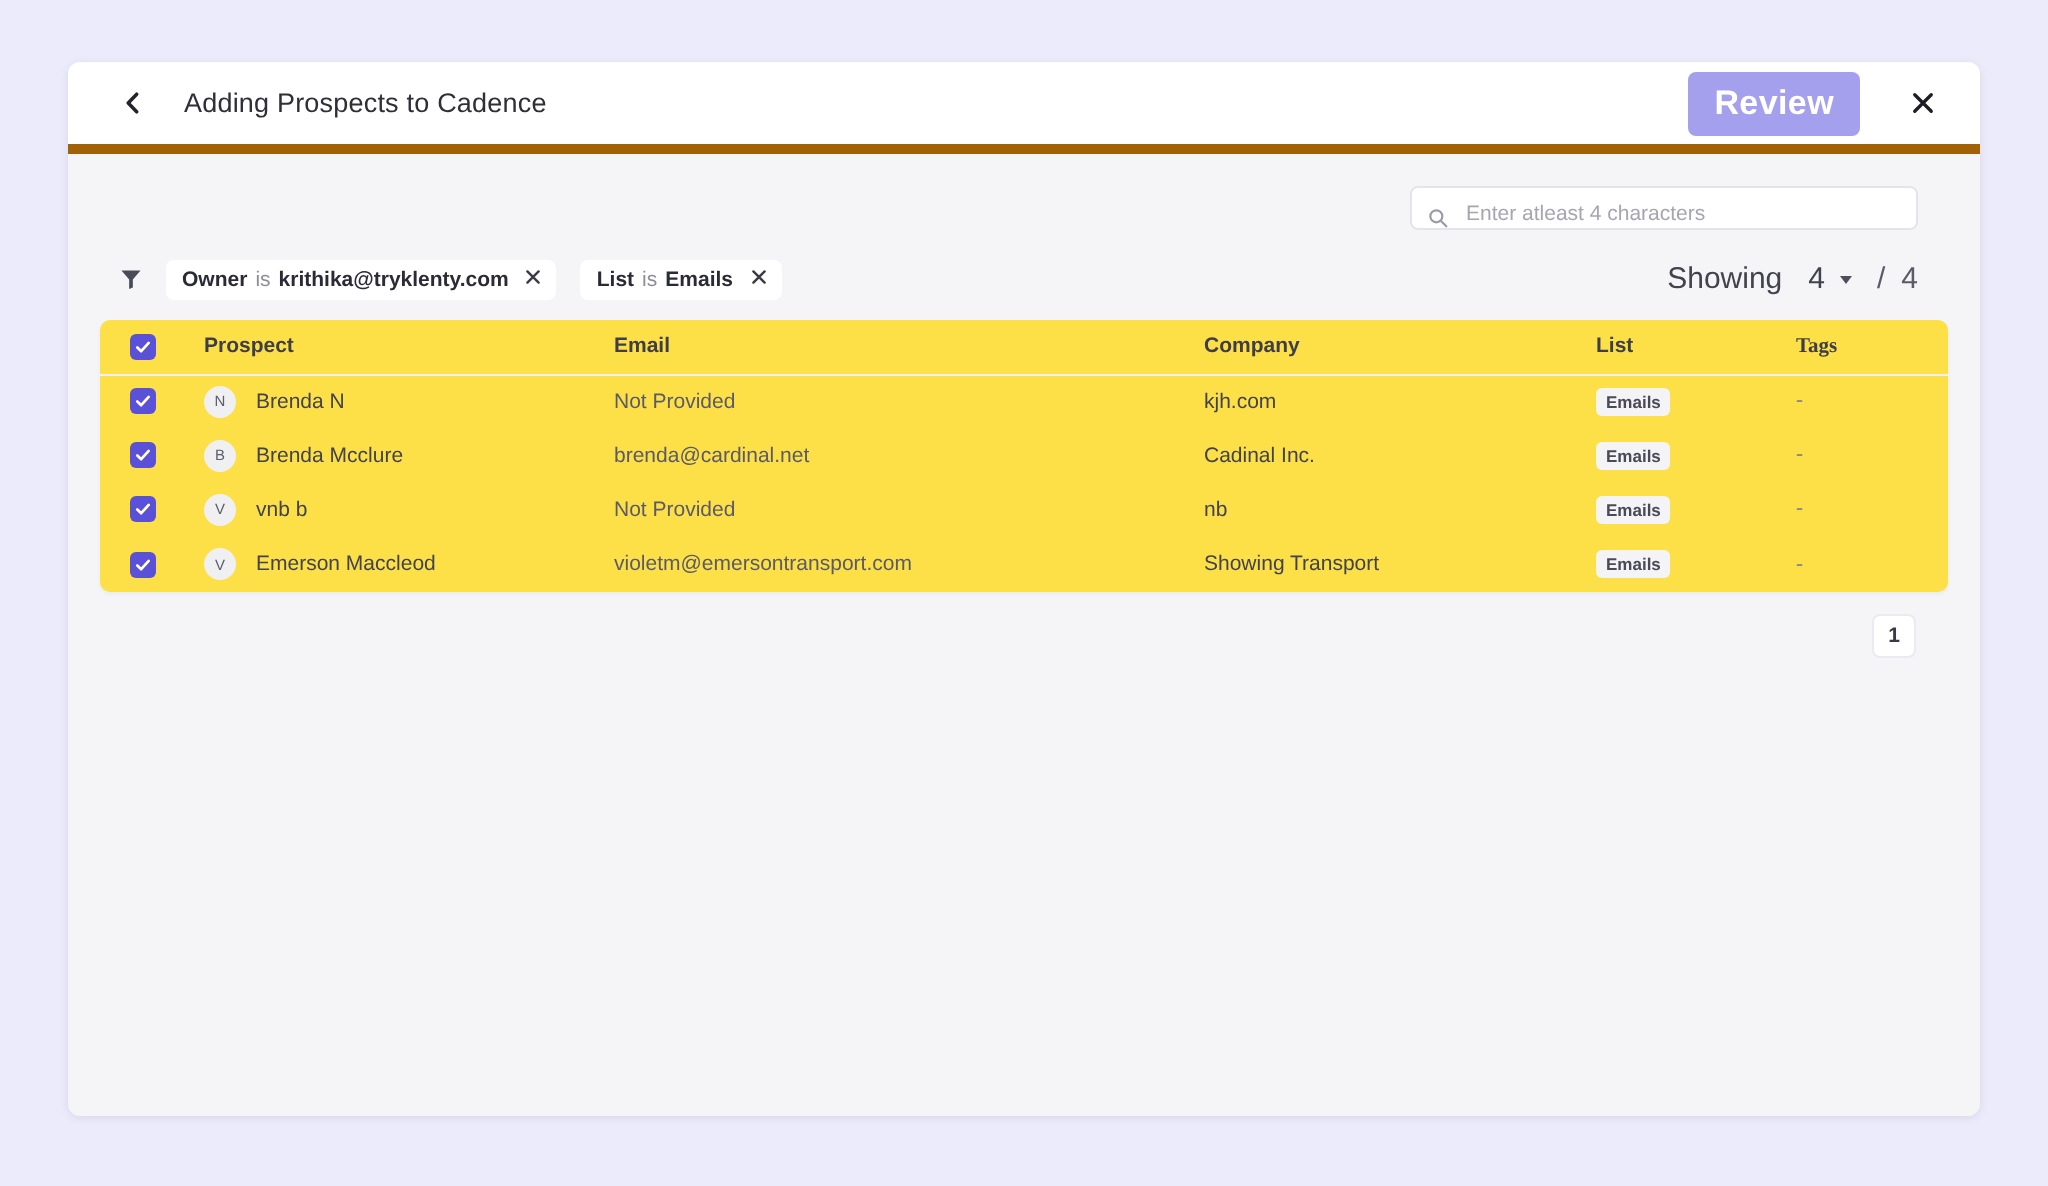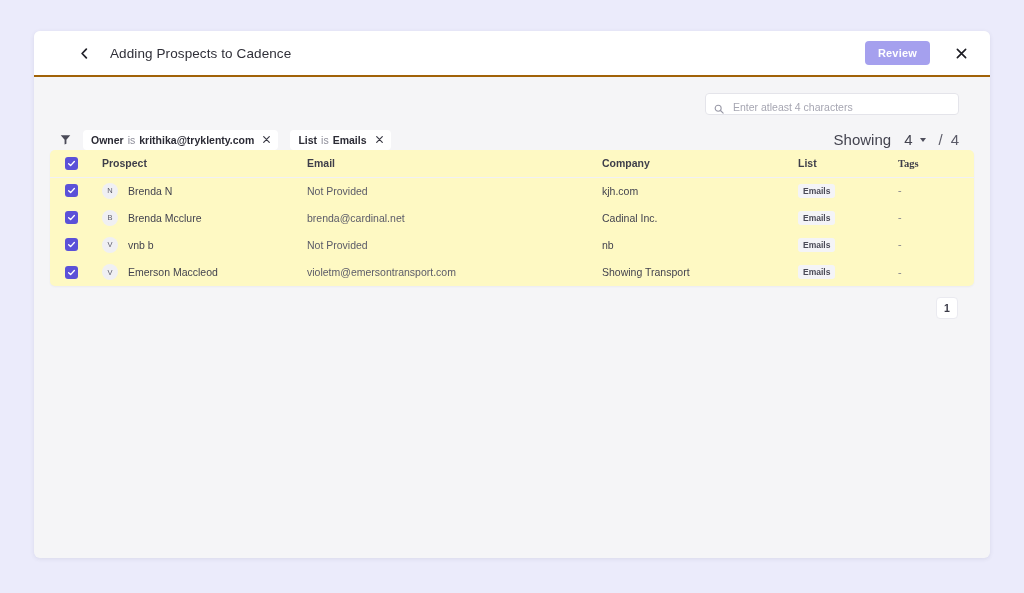--- a/index.html
+++ b/index.html
@@ -24,22 +24,22 @@
     background: #f5f5f7;
     box-shadow: 0 1px 4px rgba(60,60,90,.10);
     overflow: hidden;
   }
 
   .modal-header {
     height: 46px;
     background: #ffffff;
     display: flex;
     align-items: center;
-    padding: 0 20px 0 40px;
-    border-bottom: 2px solid #a16207;
+    padding: 0 20px 0 22px;
+    border-bottom: 5px solid #a16207;
   }
   .back-btn {
     width: 20px; height: 20px;
     display: flex; align-items: center; justify-content: center;
     cursor: pointer;
     color: #23232b;
     flex: 0 0 auto;
   }
   .modal-title {
     margin-left: 16px;
@@ -48,21 +48,21 @@
     letter-spacing: .1px;
     white-space: nowrap;
   }
   .header-spacer { flex: 1 1 auto; }
   .review-btn {
     background: #a5a0ee;
     color: #ffffff;
     border: none;
     border-radius: 4px;
     font-family: inherit;
-    font-size: 11px;
+    font-size: 17px;
     font-weight: bold;
     padding: 6px 13px;
     cursor: pointer;
     letter-spacing: .2px;
   }
   .close-btn {
     margin-left: 22px;
     width: 18px; height: 18px;
     display: flex; align-items: center; justify-content: center;
     cursor: pointer;
@@ -162,23 +162,24 @@
   .showing-select .caret {
     width: 0; height: 0;
     border-left: 3.5px solid transparent;
     border-right: 3.5px solid transparent;
     border-top: 4.5px solid #4e4e5c;
   }
   .showing-total { color: #5b5b68; margin-left: 2px; }
 
   
   .table-card {
+    margin-top: 10px;
     margin-left: 0;
     width: 924px;
-    background: #fef9c3;
+    background: #fde047;
     border-radius: 5px;
     box-shadow: 0 1px 2px rgba(60,60,90,.05);
     overflow: hidden;
   }
   table { border-collapse: collapse; width: 100%; table-layout: fixed; }
   th, td { text-align: left; padding: 0; }
   thead th {
     height: 27px;
     font-size: 10.5px;
     font-weight: bold;

